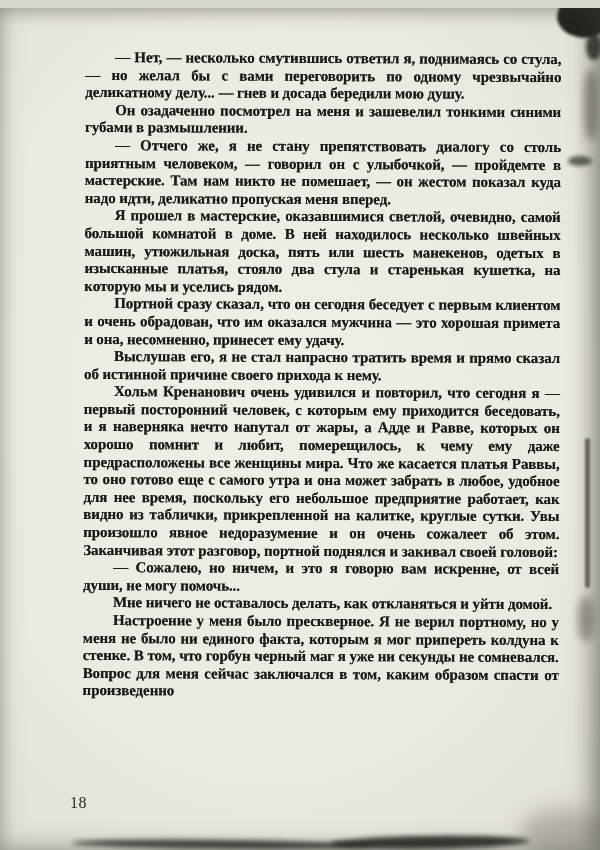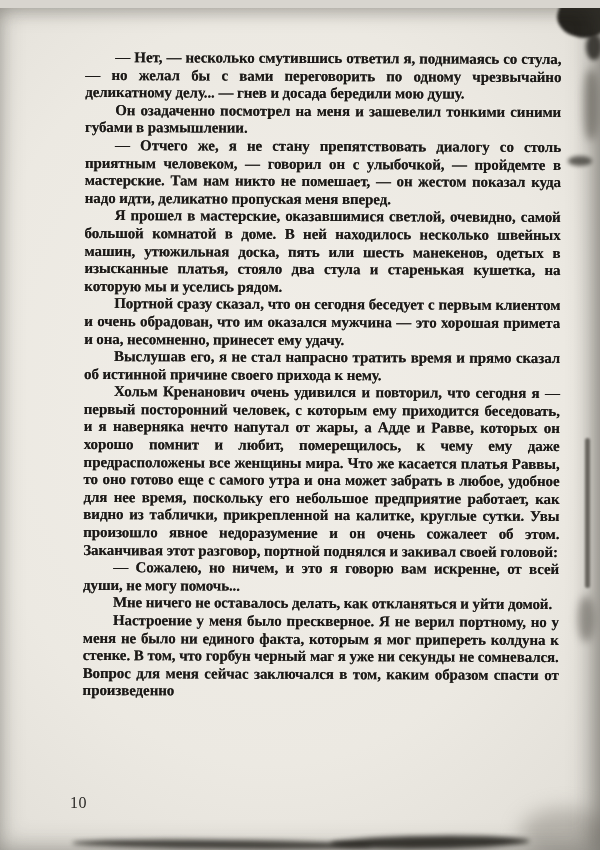--- a/index.html
+++ b/index.html
@@ -147,21 +147,21 @@
     <p>— Отчего же, я не стану препятствовать диалогу со столь приятным человеком, — говорил он с улыбочкой, — пройдемте в мастерские. Там нам никто не помешает, — он жестом показал куда надо идти, деликатно пропуская меня вперед.</p>
     <p>Я прошел в мастерские, оказавшимися светлой, очевидно, самой большой комнатой в доме. В ней находилось несколько швейных машин, утюжильная доска, пять или шесть манекенов, одетых в изысканные платья, стояло два стула и старенькая кушетка, на которую мы и уселись рядом.</p>
     <p>Портной сразу сказал, что он сегодня беседует с первым клиентом и очень обрадован, что им оказался мужчина — это хорошая примета и она, несомненно, принесет ему удачу.</p>
     <p>Выслушав его, я не стал напрасно тратить время и прямо сказал об истинной причине своего прихода к нему.</p>
     <p>Хольм Кренанович очень удивился и повторил, что сегодня я — первый посторонний человек, с которым ему приходится беседовать, и я наверняка нечто напутал от жары, а Адде и Равве, которых он хорошо помнит и любит, померещилось, к чему ему даже предрасположены все женщины мира. Что же касается платья Раввы, то оно готово еще с самого утра и она может забрать в любое, удобное для нее время, поскольку его небольшое предприятие работает, как видно из таблички, прикрепленной на калитке, круглые сутки. Увы произошло явное недоразумение и он очень сожалеет об этом. Заканчивая этот разговор, портной поднялся и закивал своей головой:</p>
     <p>— Сожалею, но ничем, и это я говорю вам искренне, от всей души, не могу помочь...</p>
     <p>Мне ничего не оставалось делать, как откланяться и уйти домой.</p>
     <p>Настроение у меня было прескверное. Я не верил портному, но у меня не было ни единого факта, которым я мог припереть колдуна к стенке. В том, что горбун черный маг я уже ни секунды не сомневался. Вопрос для меня сейчас заключался в том, каким образом спасти от произведенно</p>
   </div>
 
-  <div class="page-number">10</div>
+  <div class="page-number">18</div>
 
   <div class="artifact blot-corner"></div>
   <div class="artifact blot-corner2"></div>
   <div class="artifact edge-smudge-a"></div>
   <div class="artifact edge-smudge-b"></div>
   <div class="artifact edge-streak"></div>
   <div class="artifact edge-smudge-c"></div>
   <div class="artifact bottom-band"></div>
   <div class="artifact bottom-band2"></div>
   <div class="artifact bottom-smudge"></div>

